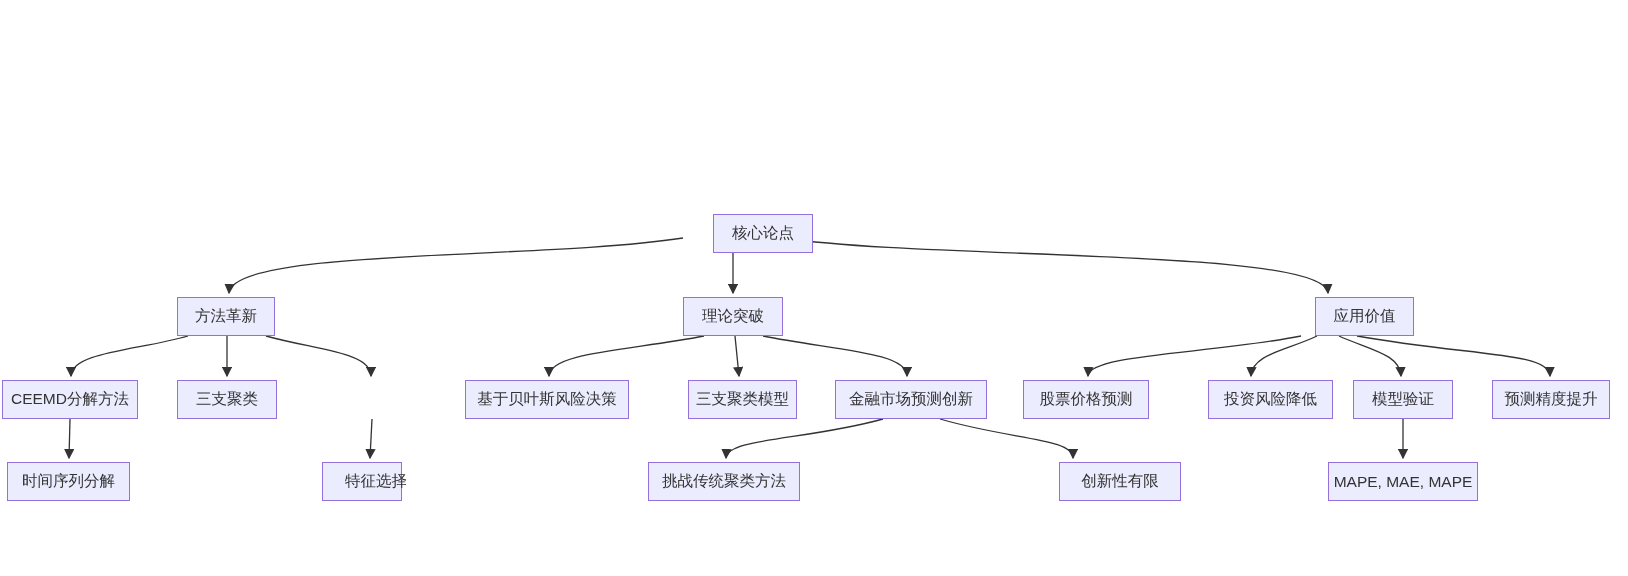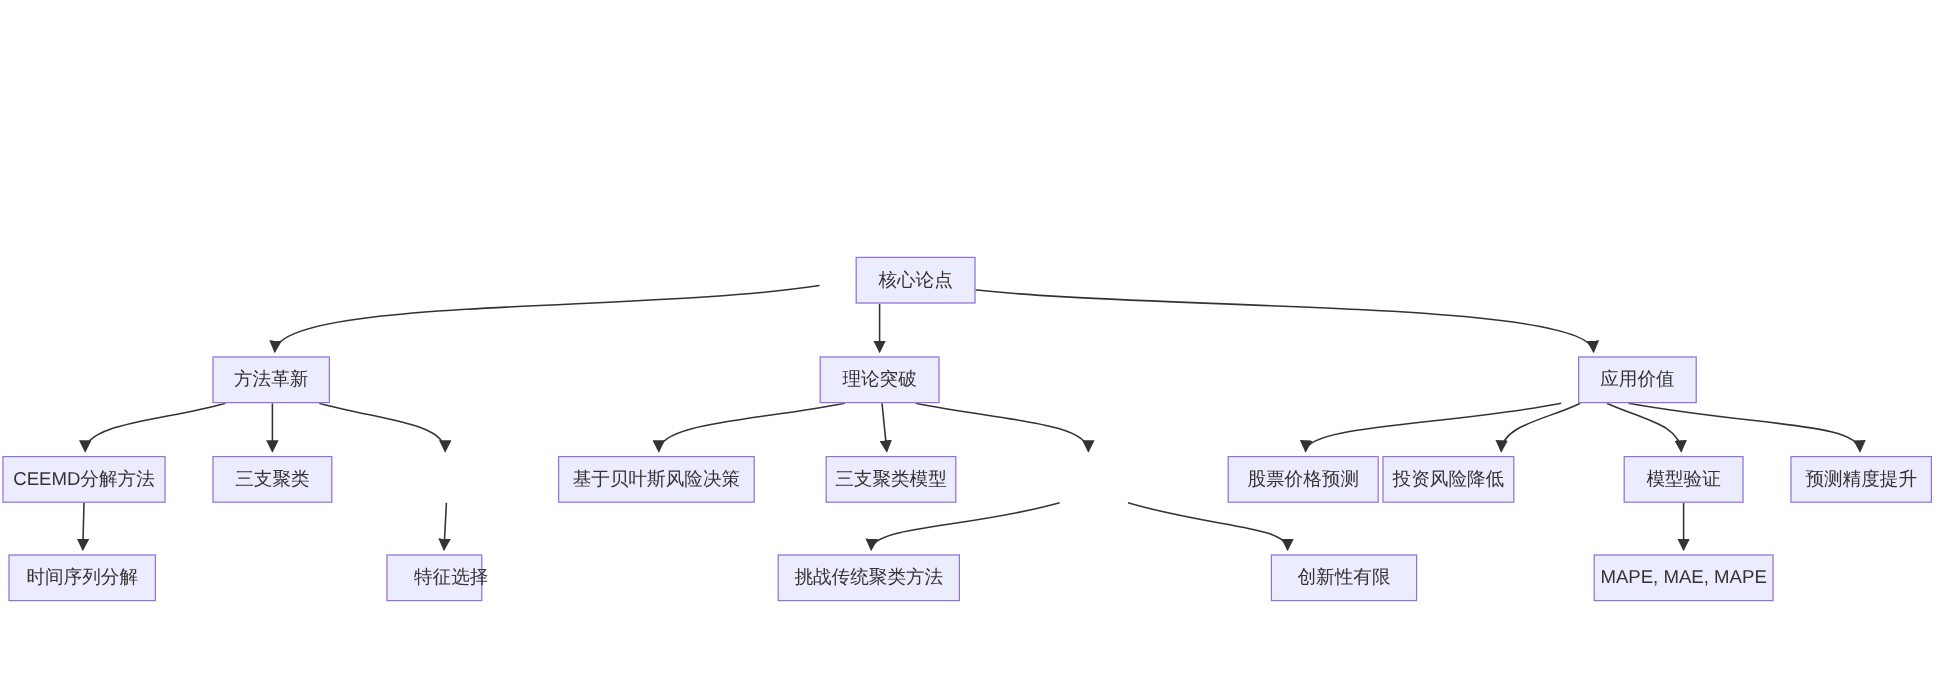--- a/index.html
+++ b/index.html
@@ -79,22 +79,23 @@
   <div class="node" style="left:713px; top:214px; width:100px;">核心论点</div>
 
   <div class="node" style="left:177px; top:297px; width:98px;">方法革新</div>
   <div class="node" style="left:683px; top:297px; width:100px;">理论突破</div>
   <div class="node" style="left:1278px; top:297px; width:99px;margin-left:37px;">应用价值</div>
 
   <div class="node" style="left:2px; top:380px; width:136px;">CEEMD分解方法</div>
   <div class="node" style="left:177px; top:380px; width:100px;">三支聚类</div>
   <div class="node" style="left:465px; top:380px; width:164px;">基于贝叶斯风险决策</div>
   <div class="node" style="left:688px; top:380px; width:109px;">三支聚类模型</div>
+  <div class="node" style="left:835px; top:380px; width:152px;">金融市场预测创新</div>
   <div class="node" style="left:1023px; top:380px; width:126px;">股票价格预测</div>
-  <div class="node" style="left:1152px; top:380px; width:110px;">投资风险降低</div>
+  <div class="node" style="left:1208px; top:380px; width:125px;">投资风险降低</div>
   <div class="node" style="left:1353px; top:380px; width:100px;">模型验证</div>
   <div class="node" style="left:1492px; top:380px; width:118px;">预测精度提升</div>
 
   <div class="node" style="left:7px; top:462px; width:123px;">时间序列分解</div>
   <div class="node" style="left:322px; top:462px; width:80px;padding-left:28px;">特征选择</div>
   <div class="node" style="left:648px; top:462px; width:152px;">挑战传统聚类方法</div>
   <div class="node" style="left:1015px; top:462px; width:122px;margin-left:44px;">创新性有限</div>
   <div class="node" style="left:1328px; top:462px; width:150px;">MAPE, MAE, MAPE</div>
 
 </div>

